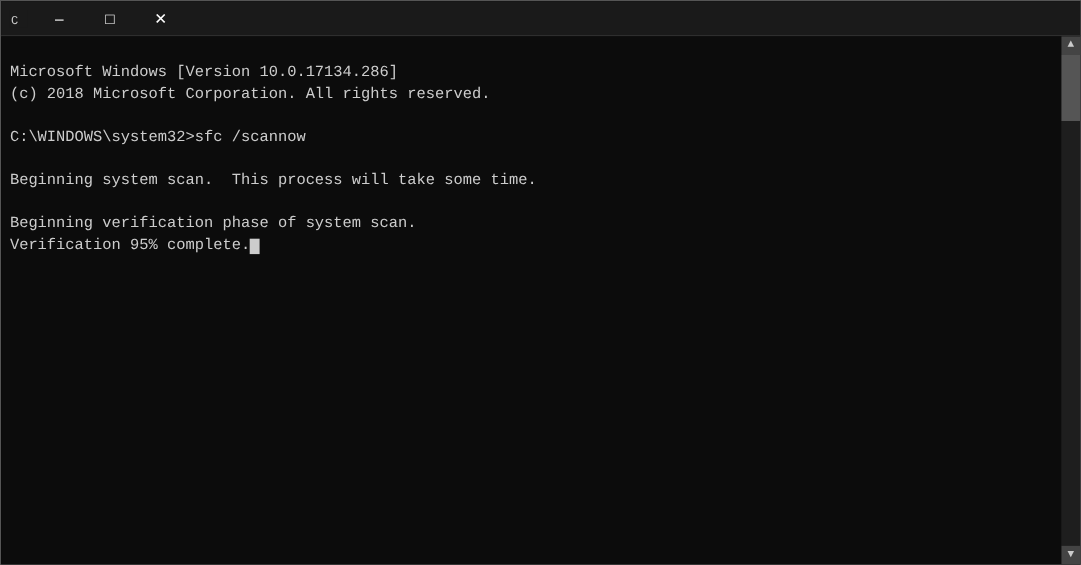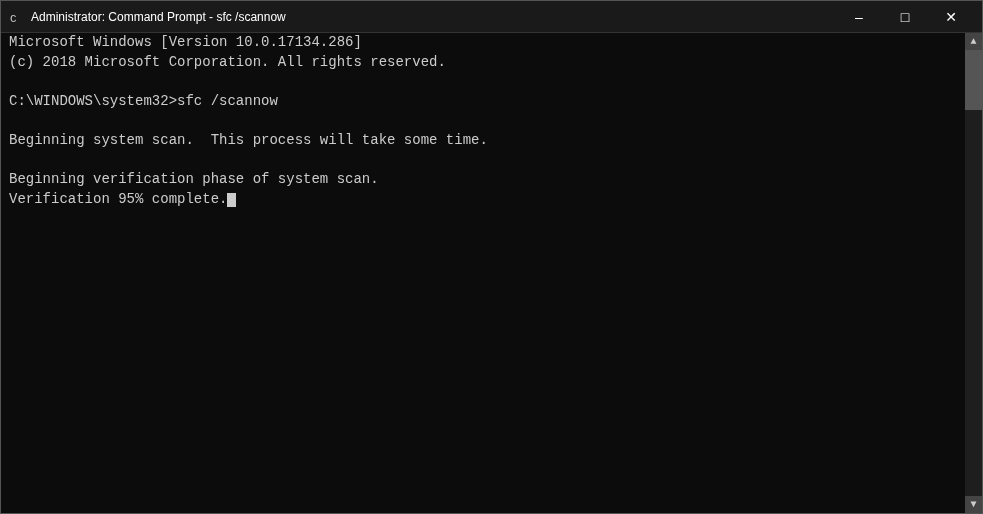--- a/index.html
+++ b/index.html
@@ -74,21 +74,21 @@
       flex: 1;
       overflow: hidden;
     }
 
     .terminal {
       flex: 1;
       background: #0c0c0c;
       color: #cccccc;
       font-size: 14px;
       line-height: 1.4;
-      padding: 0 8px;
+      padding: 24px 8px;
       overflow: hidden;
       white-space: pre;
     }
 
     .scrollbar {
       width: 17px;
       background: #1e1e1e;
       display: flex;
       flex-direction: column;
       align-items: center;
@@ -142,21 +142,20 @@
 
 <div class="window">
 
   <div class="title-bar">
     <div class="title-bar-icon">
       <svg viewBox="0 0 16 16" xmlns="http://www.w3.org/2000/svg">
         <rect width="16" height="16" fill="#1a1a1a"></rect>
         <text x="1" y="13" font-size="11" fill="#cccccc" font-family="Courier New">C</text>
       </svg>
     </div>
-    <span class="title-bar-text">Administrator: Command Prompt - sfc /scannow</span>
     <div class="title-bar-controls">
       <button class="title-bar-btn">–</button>
       <button class="title-bar-btn">□</button>
       <button class="title-bar-btn close">✕</button>
     </div>
   </div>
 
   <div class="content-area">
     <div class="terminal" id="terminal-output"><span class="line">Microsoft Windows [Version 10.0.17134.286]</span><span class="line">(c) 2018 Microsoft Corporation. All rights reserved.</span><span class="line"></span><span class="line">C:\WINDOWS\system32&gt;sfc /scannow</span><span class="line"></span><span class="line">Beginning system scan.  This process will take some time.</span><span class="line"></span><span class="line">Beginning verification phase of system scan.</span><span class="line">Verification 95% complete.<span class="cursor"></span></span></div>
     <div class="scrollbar">

